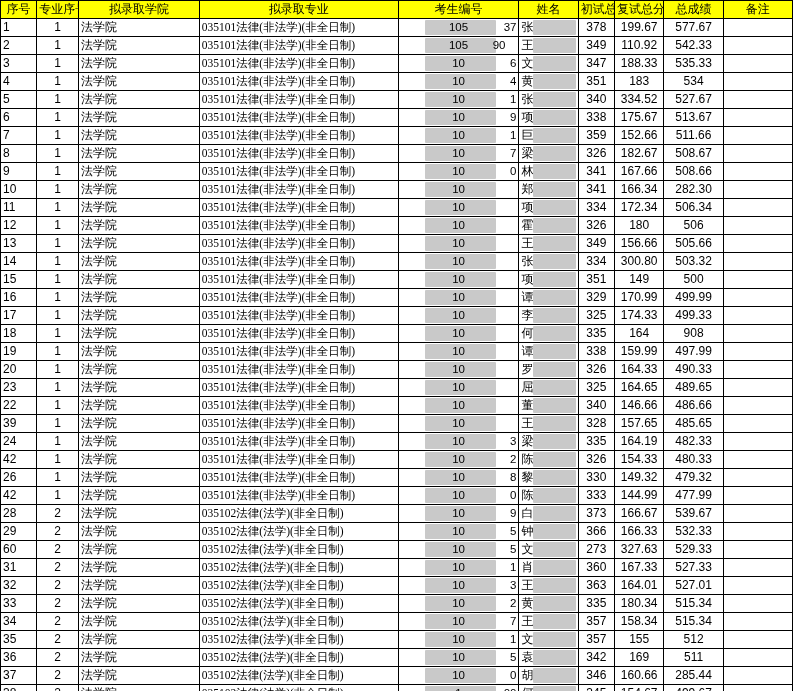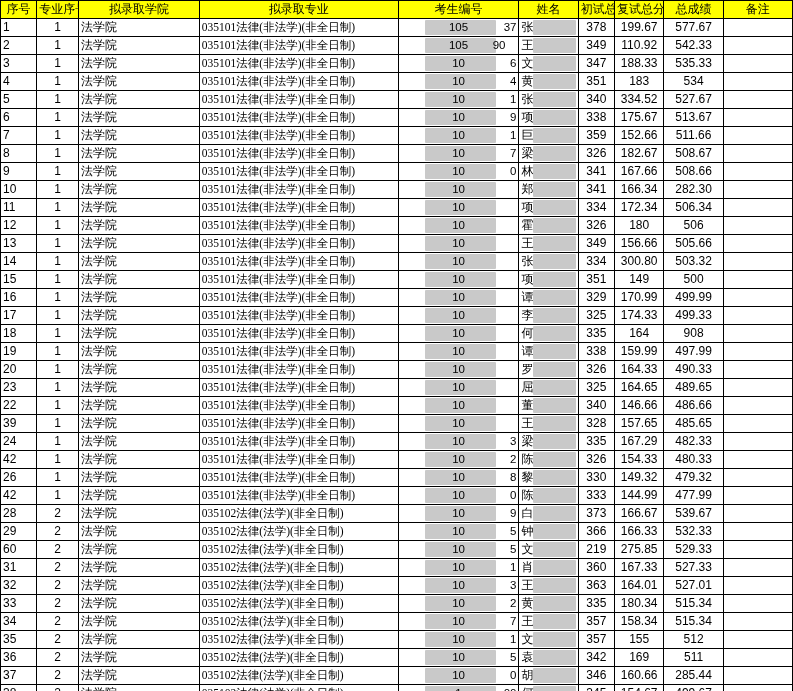--- a/index.html
+++ b/index.html
@@ -379,21 +379,21 @@
         <td class="remark"><span></span></td>
       </tr>
       <tr>
         <td class="seq"><span>24</span></td>
         <td class="major"><span>1</span></td>
         <td class="college"><span>法学院</span></td>
         <td class="program"><span>035101法律(非法学)(非全日制)</span></td>
         <td class="examno"><span class="examtext">10</span><span class="redact mid"></span><span class="examtext" style="position: absolute; right: 2px;">3</span></td>
         <td class="name"><span class="nametext">梁</span><span class="redact nm"></span></td>
         <td class="num"><span>335</span></td>
-        <td class="num"><span>167.29</span></td>
+        <td class="num"><span>164.19</span></td>
         <td class="num"><span>482.33</span></td>
         <td class="remark"><span></span></td>
       </tr>
       <tr>
         <td class="seq"><span>42</span></td>
         <td class="major"><span>1</span></td>
         <td class="college"><span>法学院</span></td>
         <td class="program"><span>035101法律(非法学)(非全日制)</span></td>
         <td class="examno"><span class="examtext">10</span><span class="redact mid"></span><span class="examtext" style="position: absolute; right: 2px;">2</span></td>
         <td class="name"><span class="nametext">陈</span><span class="redact nm"></span></td>
@@ -450,22 +450,22 @@
         <td class="num"><span>532.33</span></td>
         <td class="remark"><span></span></td>
       </tr>
       <tr>
         <td class="seq"><span>60</span></td>
         <td class="major"><span>2</span></td>
         <td class="college"><span>法学院</span></td>
         <td class="program"><span>035102法律(法学)(非全日制)</span></td>
         <td class="examno"><span class="examtext">10</span><span class="redact mid"></span><span class="examtext" style="position: absolute; right: 2px;">5</span></td>
         <td class="name"><span class="nametext">文</span><span class="redact nm"></span></td>
-        <td class="num"><span>219</span></td>
-        <td class="num"><span>275.85</span></td>
+        <td class="num"><span>273</span></td>
+        <td class="num"><span>327.63</span></td>
         <td class="num"><span>529.33</span></td>
         <td class="remark"><span></span></td>
       </tr>
       <tr>
         <td class="seq"><span>31</span></td>
         <td class="major"><span>2</span></td>
         <td class="college"><span>法学院</span></td>
         <td class="program"><span>035102法律(法学)(非全日制)</span></td>
         <td class="examno"><span class="examtext">10</span><span class="redact mid"></span><span class="examtext" style="position: absolute; right: 2px;">1</span></td>
         <td class="name"><span class="nametext">肖</span><span class="redact nm"></span></td>

